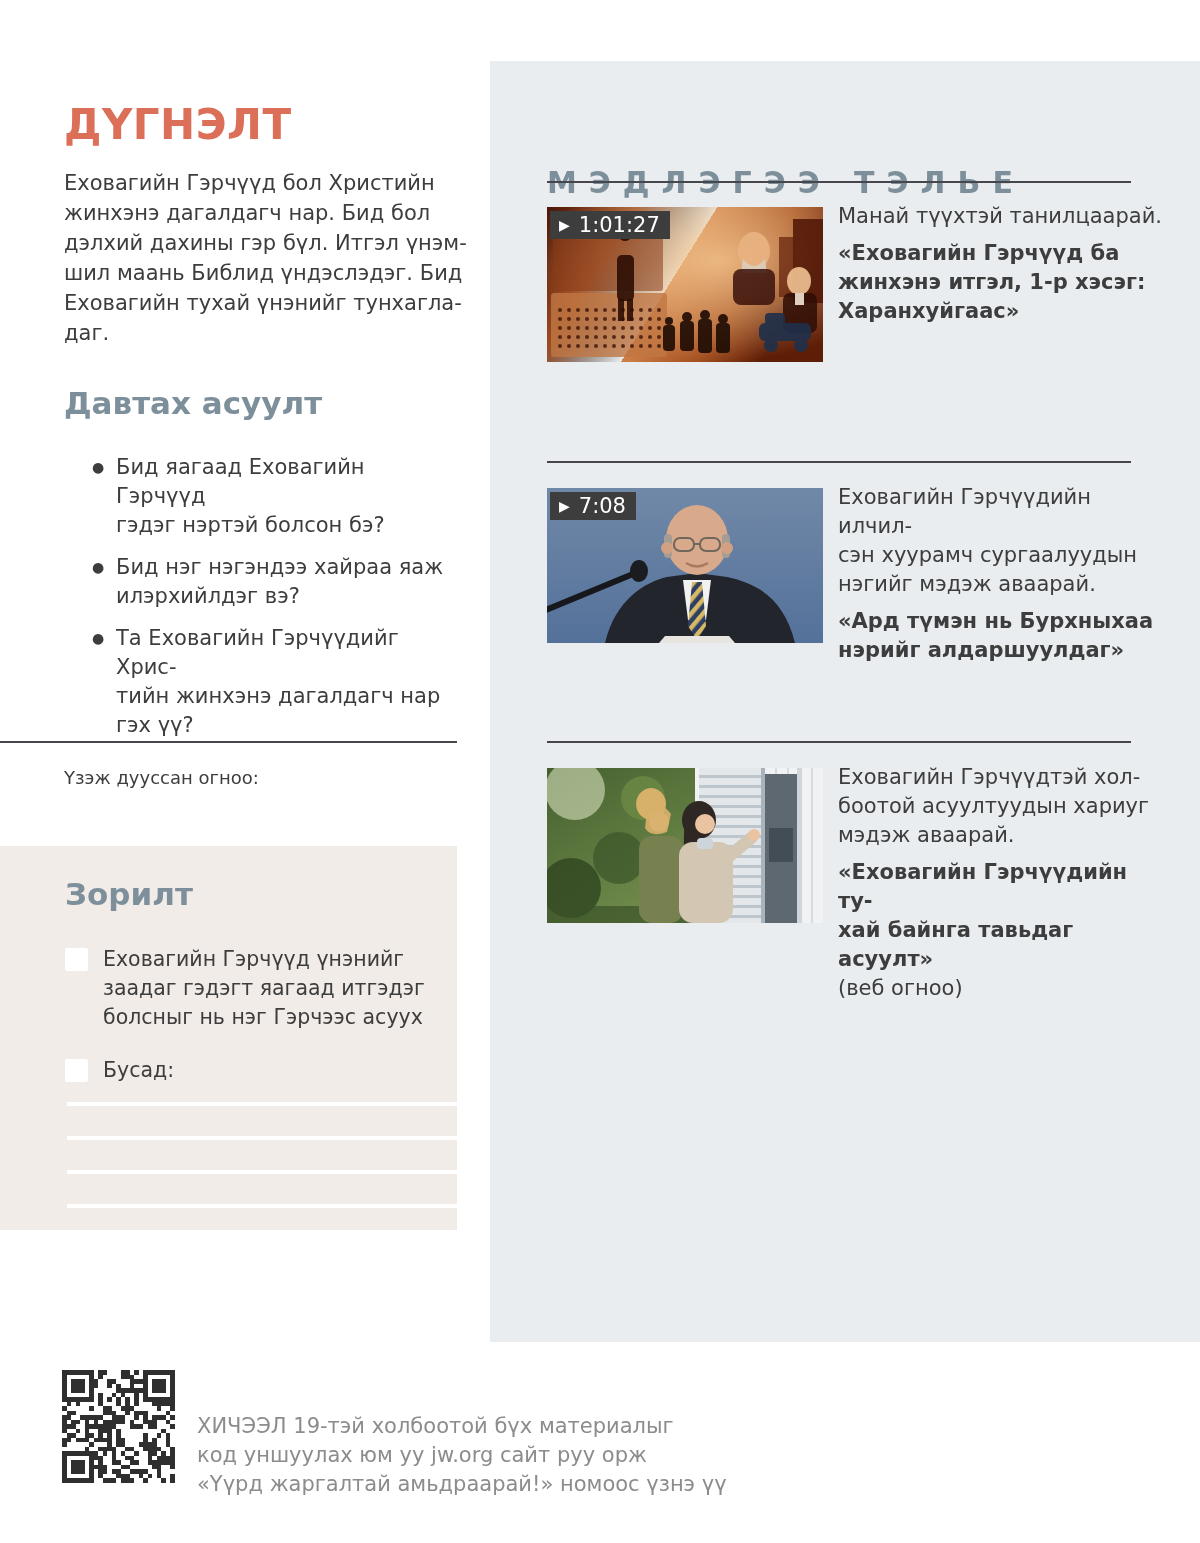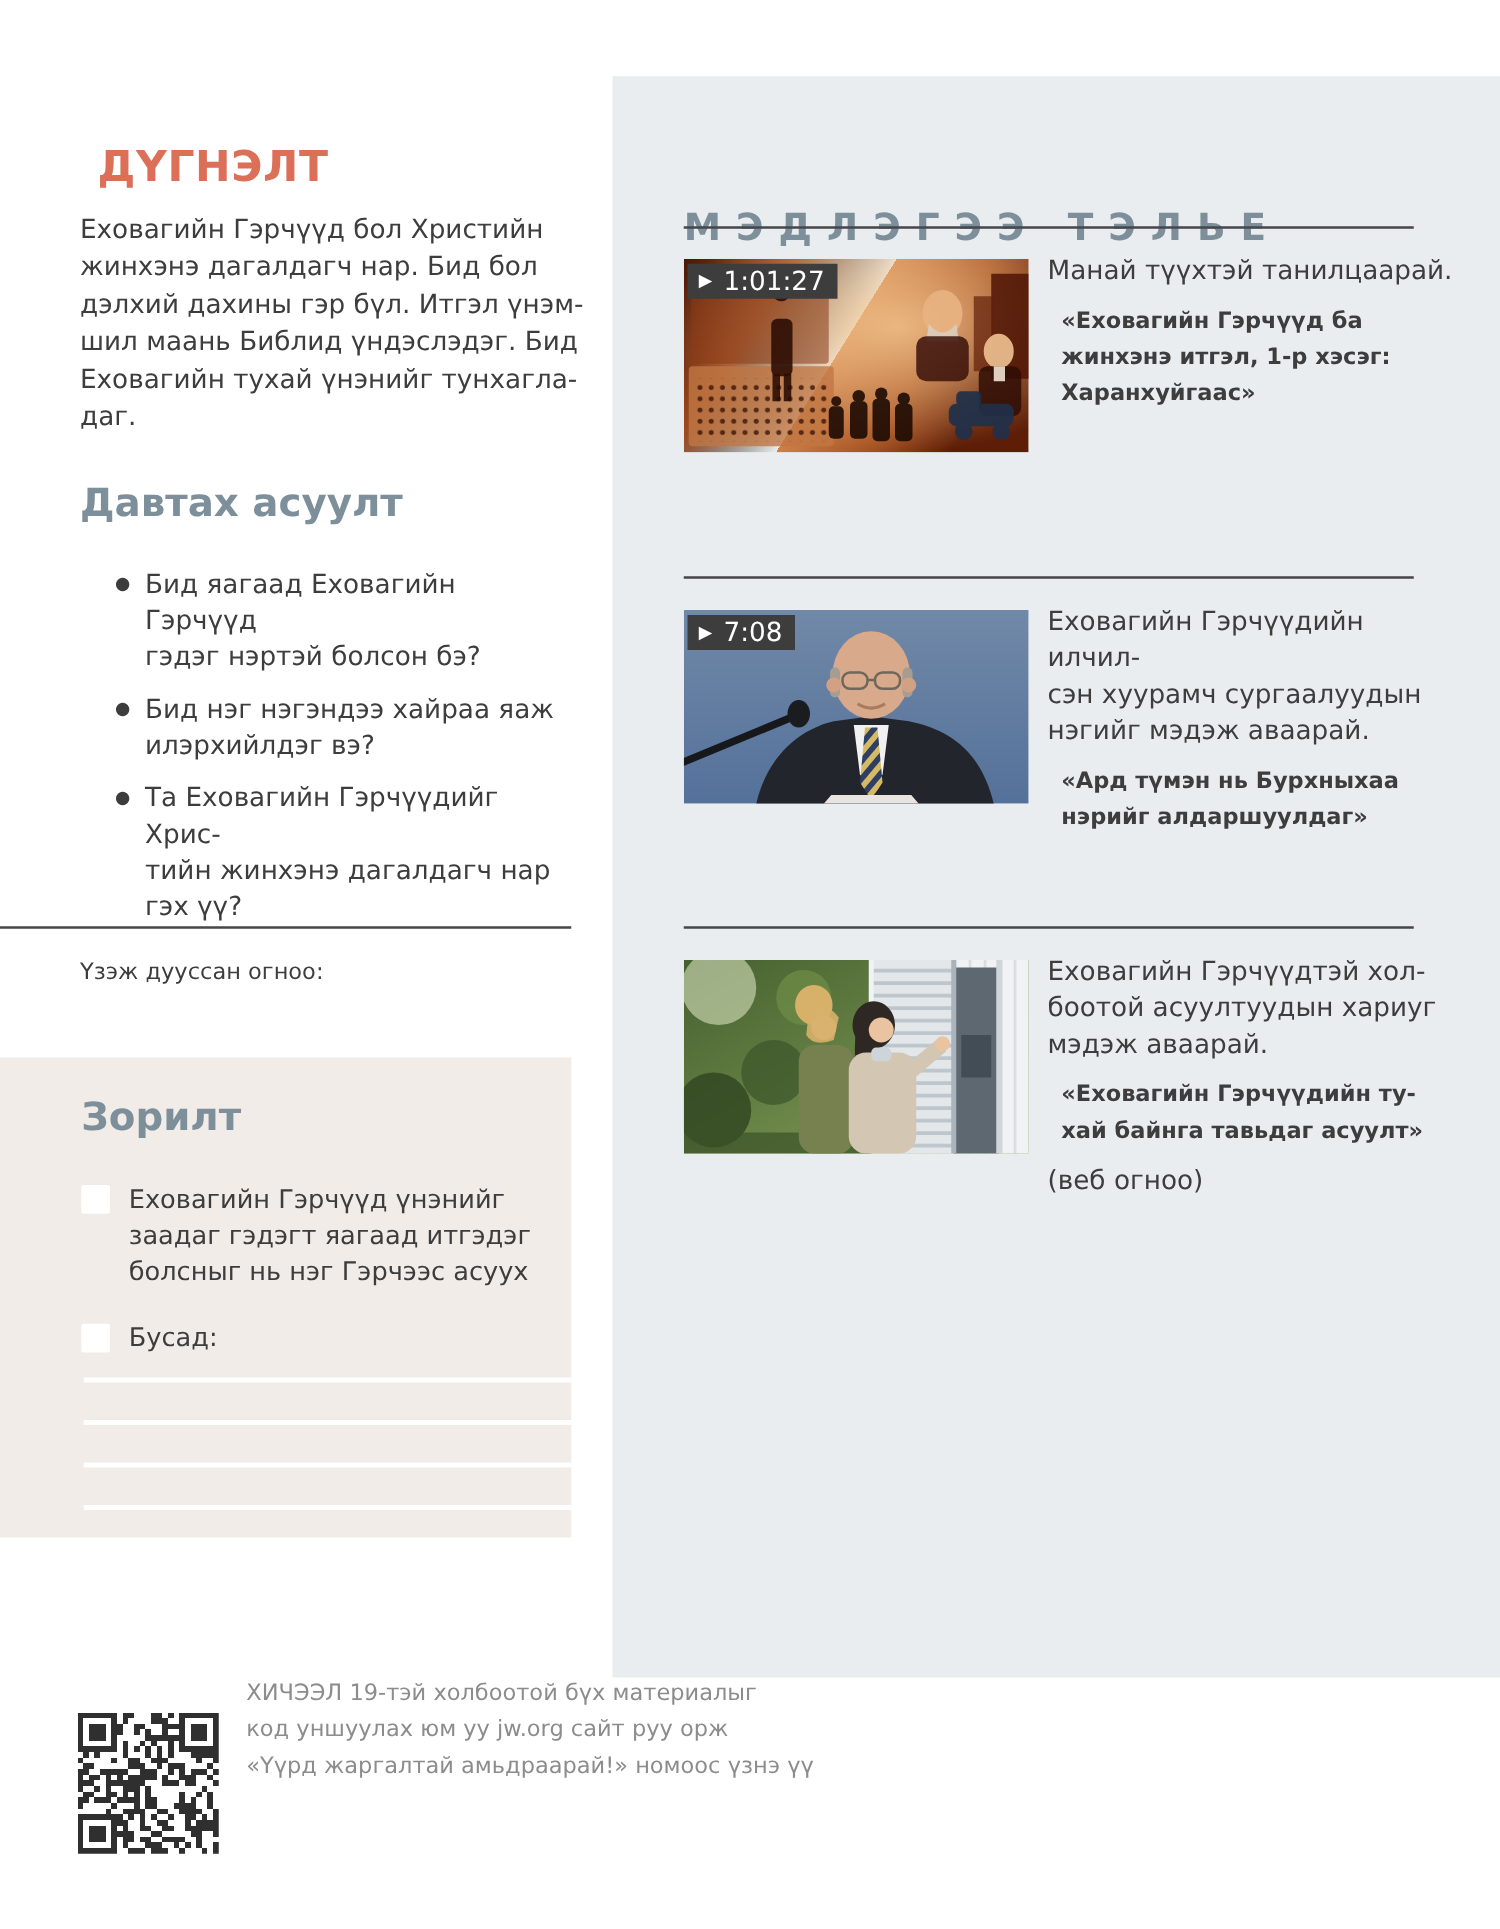--- a/index.html
+++ b/index.html
@@ -1,22 +1,22 @@
 <!DOCTYPE html>
 <html style="--accent-coral: #dc6f58; --heading-blue: #7d8f9a; --panel-bg: #e9edef; --goal-bg: #f1ece8; --divider: #46464c; --badge-bg: #3d3d3d; --muted-text: #8c8c8c; --body-text: #3d3d3d;"><head>
 <meta charset="utf-8">
 <style>
   html,body{margin:0;padding:0;background:#fff;}
   .page{position:relative;width:1200px;height:1543px;background:#fff;overflow:hidden;
         font-family:"DejaVu Sans","Liberation Sans",sans-serif;color:var(--body-text,#3d3d3d);}
   .pre{white-space:pre-line;}
 
   
-  .h1{position:absolute;left:64px;top:100px;font-size:34px;font-weight:bold;
-      color:var(--accent-coral,#dc6f58);letter-spacing:.5px;margin:14px;}
+  .h1{position:absolute;left:64px;top:100px;font-size:42px;font-weight:bold;
+      color:var(--accent-coral,#dc6f58);letter-spacing:.5px;margin:0;}
   .summary{position:absolute;left:64px;top:168px;width:412px;font-size:21px;line-height:30px;margin:0;}
   .h2{font-size:31px;font-weight:600;color:var(--heading-blue,#7d8f9a);margin:0;}
   .review-h{position:absolute;left:64px;top:385px;}
   .qlist{position:absolute;left:64px;top:453px;width:392px;margin:0;padding:0;list-style:none;}
   .qlist li{position:relative;padding-left:52px;font-size:21px;line-height:29px;margin-bottom:13px;}
   .qlist li .dot{position:absolute;left:28px;top:0;font-size:14px;line-height:29px;}
   .ldivider{position:absolute;left:0;top:741px;width:457px;height:2px;background:var(--divider,#46464c);}
   .date-label{position:absolute;left:64px;top:763px;font-size:18px;line-height:29px;margin:0;}
 
   .goal-box{position:absolute;left:0;top:846px;width:457px;height:384px;background:var(--goal-bg,#f1ece8);}
@@ -39,27 +39,27 @@
   .media-row{position:absolute;left:57px;width:640px;height:170px;}
   .mr-1{top:146px;} .mr-2{top:427px;} .mr-3{top:707px;padding-left:15px;}
   .thumb{position:absolute;left:0;top:0;width:276px;height:155px;overflow:hidden;cursor:pointer;}
   .thumb svg{display:block;width:276px;height:155px;}
   .badge{position:absolute;left:3px;top:4px;display:flex;align-items:center;gap:9px;
          background:var(--badge-bg,#3d3d3d);color:#fff;font-size:21px;line-height:28px;
          padding:0 10px 0 9px;height:28px;}
   .badge .play{font-size:14px;}
   .caption{position:absolute;left:291px;top:-5px;width:330px;}
   .caption .lead{margin:0 0 8px 0;font-size:21px;line-height:29px;}
-  .caption .vtitle{margin:11px;font-size:18px;line-height:29px;font-weight:bold;}
+  .caption .vtitle{margin:0;font-size:21px;line-height:29px;font-weight:bold;}
   .caption .suffix{margin:0;font-size:21px;line-height:29px;}
 
   
   .qr{position:absolute;left:62px;top:1370px;width:113px;height:113px;}
   .qr svg{display:block;width:113px;height:113px;}
-  .qr-text{position:absolute;left:197px;top:1340px;width:560px;font-size:18px;line-height:29px;
+  .qr-text{position:absolute;left:197px;top:1412px;width:560px;font-size:21px;line-height:29px;
            color:var(--muted-text,#8c8c8c);margin:0;}
 </style>
 </head>
 <body>
 
 <div class="page">
 
   <h1 class="h1">ДҮГНЭЛТ</h1>
 
   <p class="summary pre">Еховагийн Гэрчүүд бол Христийн

